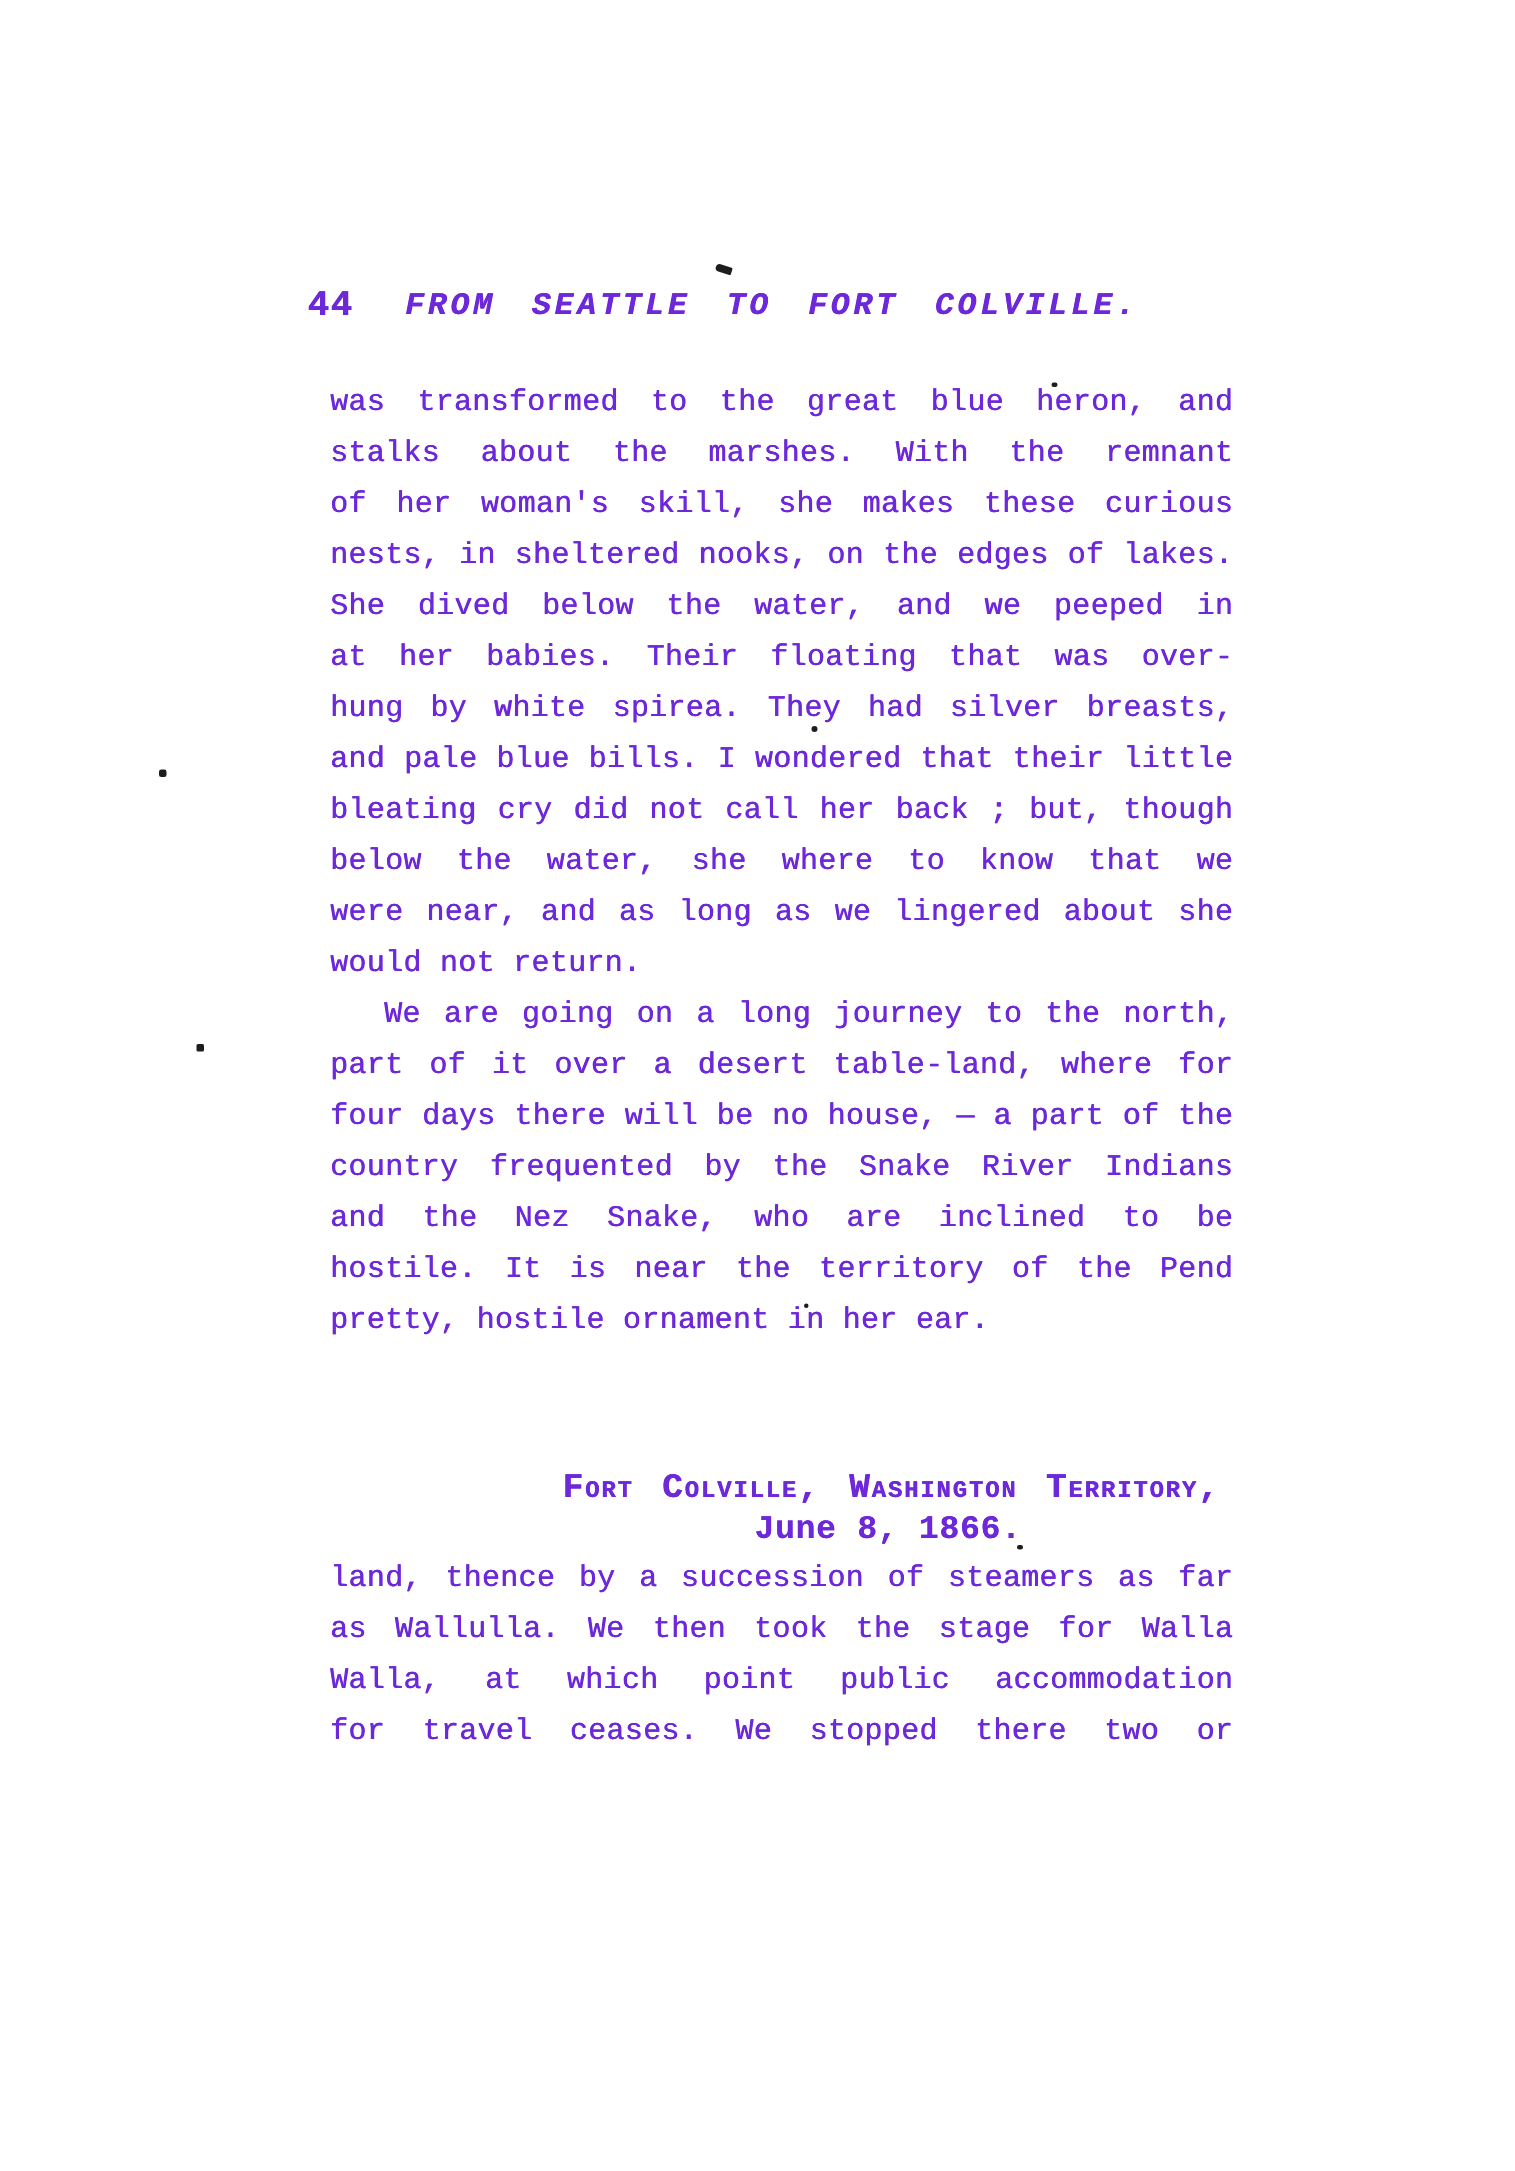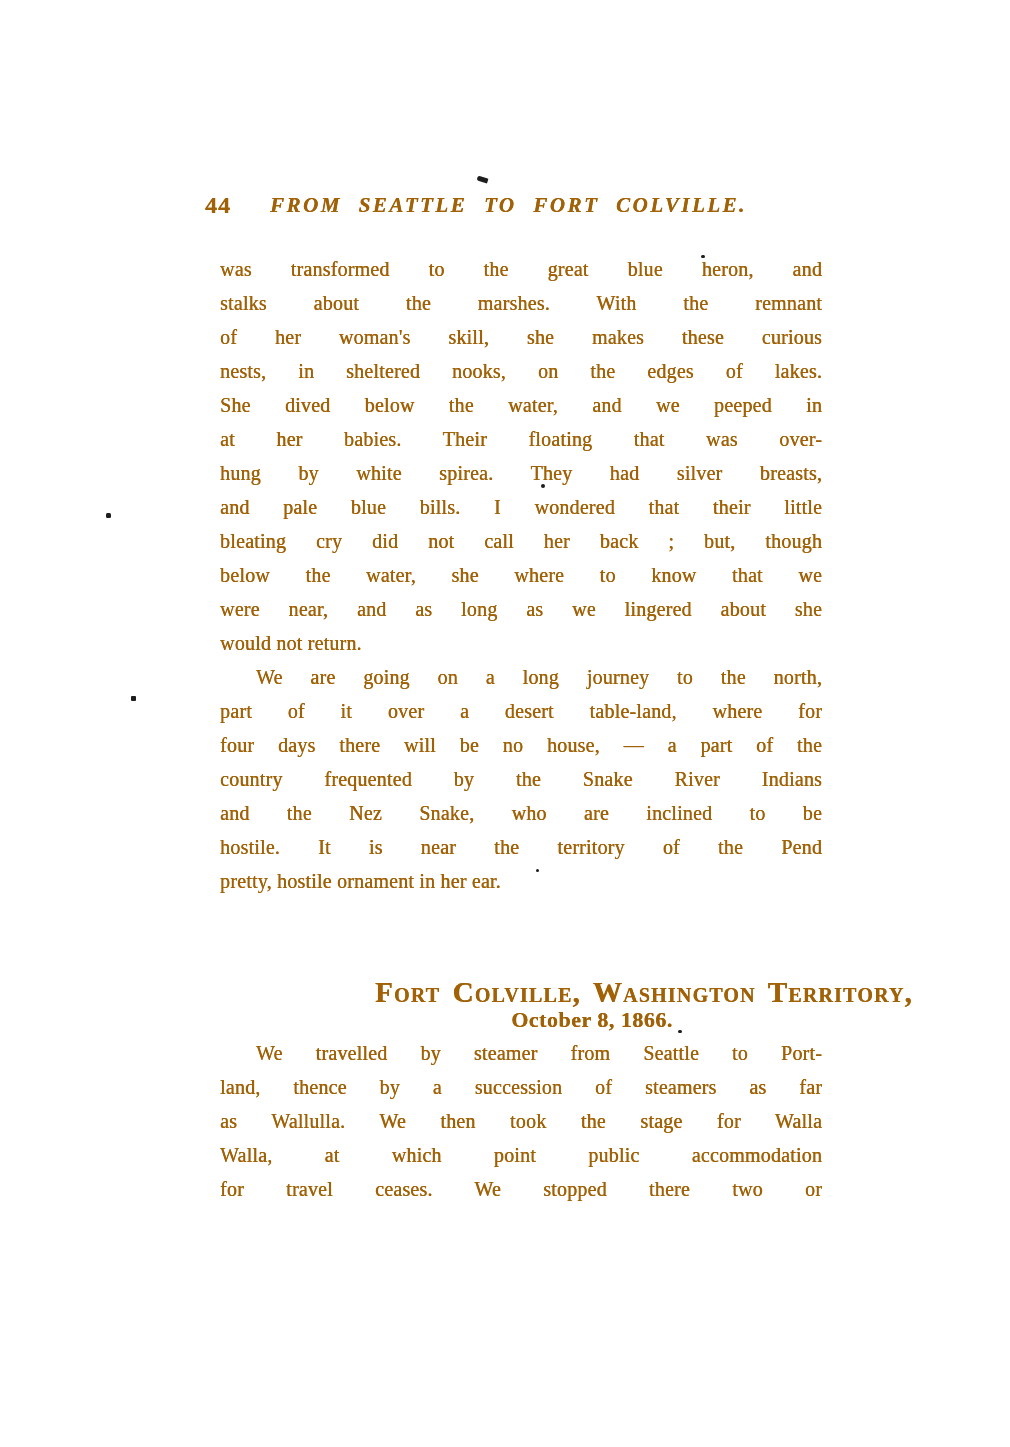--- a/index.html
+++ b/index.html
@@ -6,22 +6,22 @@
     margin: 0;
     padding: 0;
     background: #ffffff;
   }
   #page {
     position: relative;
     width: 1010px;
     height: 1447px;
     background: #ffffff;
     overflow: hidden;
-    font-family: Liberation Serif, serif;
-    color: #a16207;
+    font-family: Liberation Mono, monospace;
+    color: #6d28d9;
   }
 
   
   #runhead-row {
     position: absolute;
     top: 190px;
     left: 205px;
     width: 602px;
     height: 30px;
     line-height: 30px;
@@ -85,21 +85,21 @@
     top: 978px;
     width: 602px;
   }
   #dateline-place {
     height: 28px;
     line-height: 28px;
     padding-left: 170px;
     text-align: center;
     font-variant: small-caps;
     font-weight: bold;
-    font-size: 29px;
+    font-size: 23px;
     letter-spacing: 1.2px;
     word-spacing: 4px;
     text-shadow: 0.3px 0 0 currentColor;
     white-space: nowrap;
   }
   #dateline-date {
     height: 28px;
     line-height: 28px;
     padding-left: 172px;
     text-align: center;
@@ -153,25 +153,24 @@
     <div class="line">part of it over a desert table-land, where for</div>
     <div class="line">four days there will be no house, — a part of the</div>
     <div class="line">country frequented by the Snake River Indians</div>
     <div class="line">and the Nez Snake, who are inclined to be</div>
     <div class="line">hostile.  It is near the territory of the Pend</div>
     <div class="line end">pretty, hostile ornament in her ear.</div>
   </div>
 
   <div id="dateline">
     <div id="dateline-place">Fort Colville, Washington Territory,</div>
-    <div id="dateline-date">October 8, 1866.</div>
+    <div id="dateline-date">June 8, 1866.</div>
   </div>
 
   <div id="para3" class="para">
-    <div class="line indent">We travelled by steamer from Seattle to Port-</div>
     <div class="line">land, thence by a succession of steamers as far</div>
     <div class="line">as Wallulla.  We then took the stage for Walla</div>
     <div class="line">Walla, at which point public accommodation</div>
     <div class="line">for travel ceases.  We stopped there two or</div>
   </div>
 
   <div class="speck" id="speck-header"></div>
   <div class="speck" id="speck-margin-1"></div>
   <div class="speck" id="speck-margin-2"></div>
   <div class="speck" id="speck-line1"></div>

